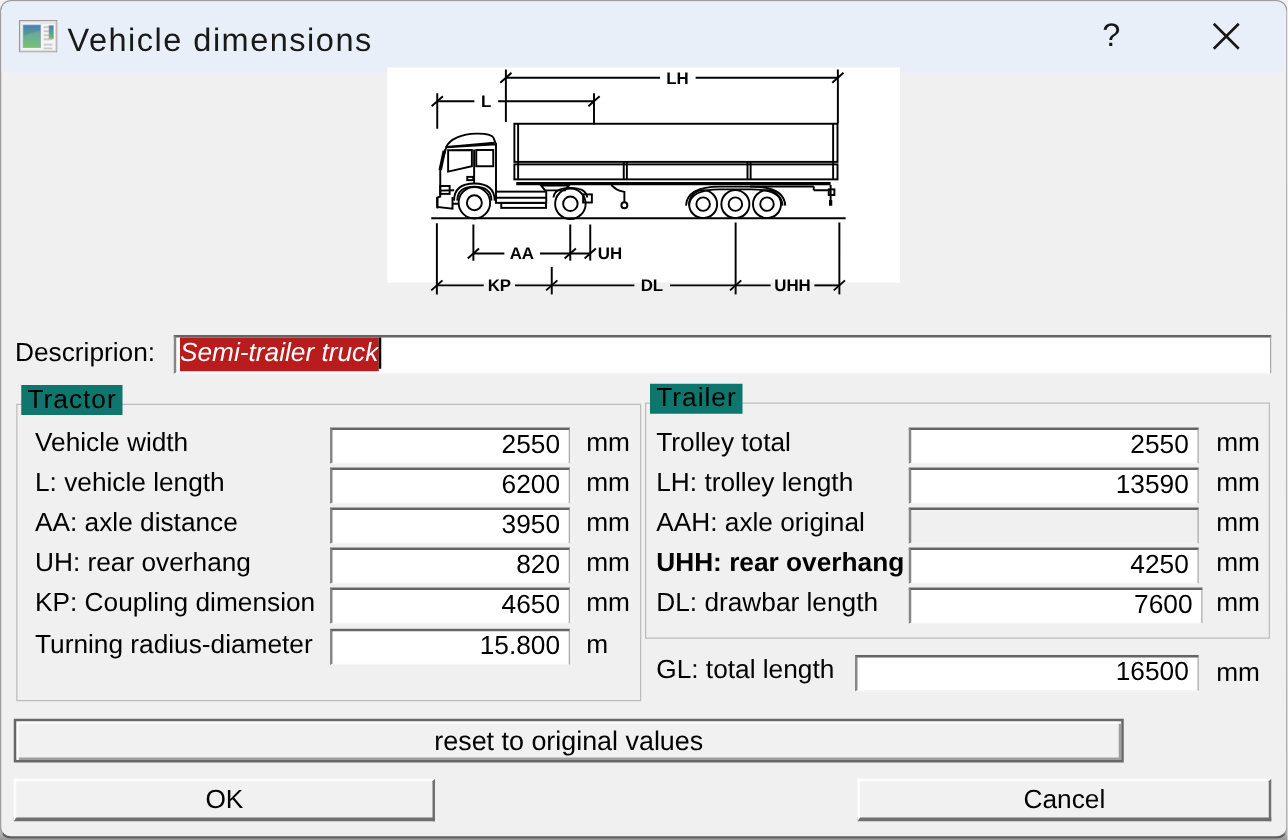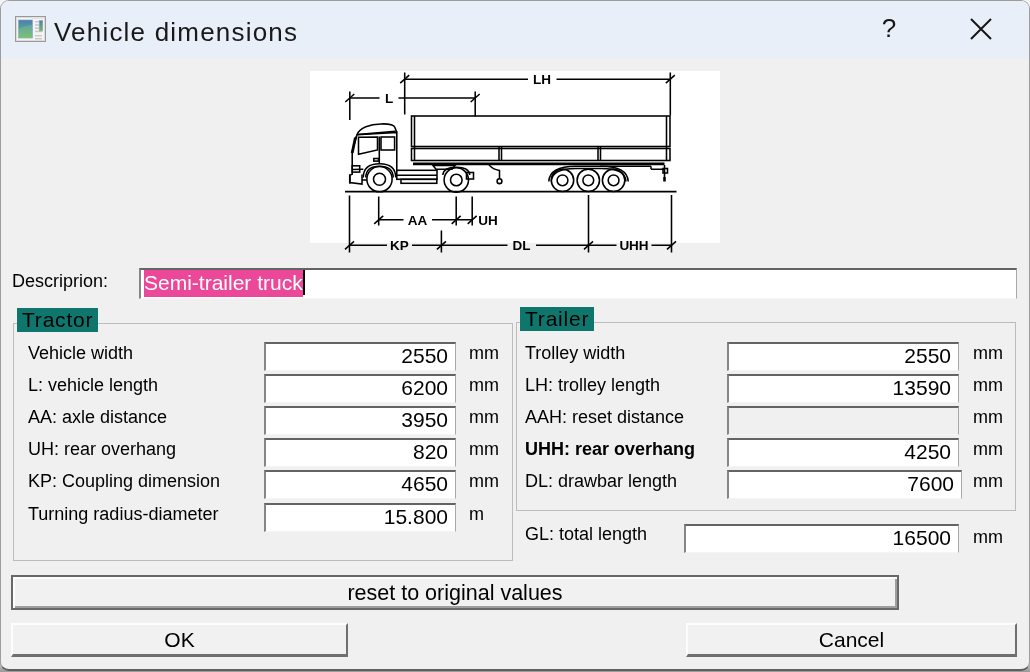--- a/index.html
+++ b/index.html
@@ -9,22 +9,22 @@
   position:absolute; left:0; top:0; width:1030px; height:671px;
   background:#f0f0f0; border:1px solid #9d9d9d; border-bottom:2px solid #5f5f5f; border-radius:9px;
   overflow:hidden;
 }
 #titlebar {
   position:absolute; left:0; top:0; width:100%; height:57px;
   background:#e9eff8;
 }
 #title { position:absolute; left:53px; top:16px; font-size:26px; color:#191919; letter-spacing:1.2px; }
 #qmark { position:absolute; left:878px; top:12px; width:20px; text-align:center; font-size:26px; color:#161616; font-weight:400; }
-#imgbox { position:absolute; left:309px; top:70px; width:410px; height:172px; background:#fff; }
-.lbl { position:absolute; font-size:18px; color:#000; white-space:nowrap; }
+#imgbox { position:absolute; left:309px; top:53px; width:410px; height:172px; background:#fff; }
+.lbl { position:absolute; font-size:21px; color:#000; white-space:nowrap; }
 .inp {
   position:absolute; background:#fff; font-size:21px; color:#000;
   border-style:solid; border-width:2px 1px 1px 2px;
   border-color:#646464 #a8a8a8 #f5f5f5 #868686;
   text-align:right; padding-right:7px; white-space:nowrap;
 }
 .grp { position:absolute; border:1px solid #bcbcbc; }
 .cap { position:absolute; background:#0f766e; font-size:21px; padding:0 5px; letter-spacing:0.8px; white-space:nowrap; }
 .btn {
   position:absolute; background:#f1f1f1; font-size:21px; color:#000;
@@ -185,21 +185,21 @@
       <text x="488" y="221.6">UH</text>
       <text x="399.5" y="247.1">KP</text>
       <text x="521.5" y="247.1">DL</text>
       <text x="634" y="247.1">UHH</text>
     </g>
     </svg>
   </div>
 
   <div class="lbl" style="left:11px;top:270px;">Descriprion:</div>
   <div class="inp" style="left:138px;top:267px;width:878px;height:31px;text-align:left;padding:0 0 0 3px;">
-    <span style="display:inline-block;background:#ec4899;color:#fff;height:27px;line-height:26px;vertical-align:top;">Semi-trailer truck</span><span style="display:inline-block;width:2px;height:25px;background:#000;vertical-align:top;margin-top:0px;"></span>
+    <span style="display:inline-block;background:#b91c1c;color:#fff;height:27px;line-height:26px;vertical-align:top;font-style:italic;">Semi-trailer truck</span><span style="display:inline-block;width:2px;height:25px;background:#000;vertical-align:top;margin-top:0px;"></span>
   </div>
 
   <div class="grp" style="left:12px;top:322px;width:500px;height:238px;"></div>
   <div class="cap" style="left:16px;top:307px;">Tractor</div>
   <div class="grp" style="left:515px;top:321px;width:500px;height:189px;"></div>
   <div class="cap" style="left:519px;top:306px;">Trailer</div>
 
   <div class="lbl" style="left:27px;top:342px;">Vehicle width</div>
   <div class="inp" style="left:263px;top:341px;width:192px;height:29px;">2550</div>
   <div class="lbl" style="left:468px;top:342px;">mm</div>
@@ -217,29 +217,29 @@
   <div class="lbl" style="left:468px;top:438px;">mm</div>
 
   <div class="lbl" style="left:27px;top:470px;">KP: Coupling dimension</div>
   <div class="inp" style="left:263px;top:469px;width:192px;height:29px;">4650</div>
   <div class="lbl" style="left:468px;top:470px;">mm</div>
 
   <div class="lbl" style="left:27px;top:503px;">Turning radius-diameter</div>
   <div class="inp" style="left:263px;top:502px;width:192px;height:29px;">15.800</div>
   <div class="lbl" style="left:468px;top:503px;">m</div>
 
-  <div class="lbl" style="left:524px;top:342px;">Trolley width</div>
+  <div class="lbl" style="left:524px;top:342px;">Trolley total</div>
   <div class="inp" style="left:726px;top:341px;width:232px;height:29px;">2550</div>
   <div class="lbl" style="left:972px;top:342px;">mm</div>
 
   <div class="lbl" style="left:524px;top:374px;">LH: trolley length</div>
   <div class="inp" style="left:726px;top:373px;width:232px;height:29px;">13590</div>
   <div class="lbl" style="left:972px;top:374px;">mm</div>
 
-  <div class="lbl" style="left:524px;top:406px;">AAH: reset distance</div>
+  <div class="lbl" style="left:524px;top:406px;">AAH: axle original</div>
   <div class="inp" style="left:726px;top:405px;width:232px;height:29px;background:#f0f0f0;"></div>
   <div class="lbl" style="left:972px;top:406px;">mm</div>
 
   <div class="lbl" style="left:524px;top:438px;font-weight:bold;">UHH: rear overhang</div>
   <div class="inp" style="left:726px;top:437px;width:232px;height:29px;">4250</div>
   <div class="lbl" style="left:972px;top:438px;">mm</div>
 
   <div class="lbl" style="left:524px;top:470px;">DL: drawbar length</div>
   <div class="inp" style="left:726px;top:469px;width:235px;height:29px;">7600</div>
   <div class="lbl" style="left:972px;top:470px;">mm</div>

